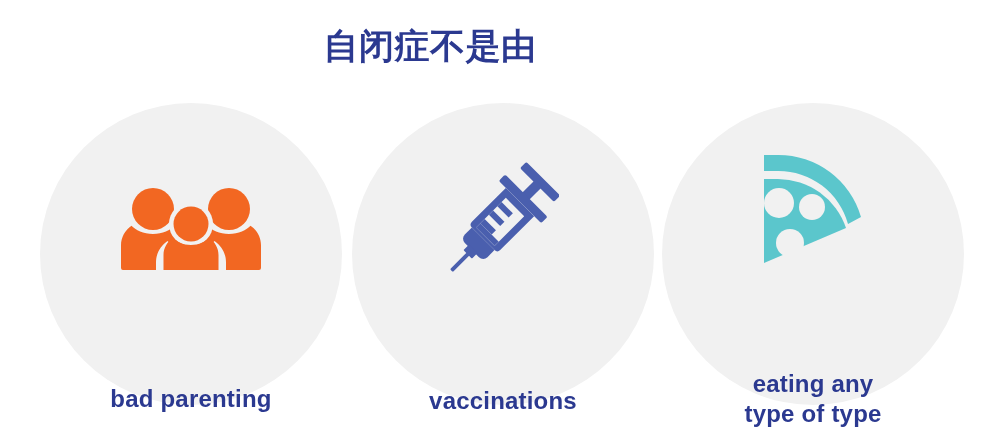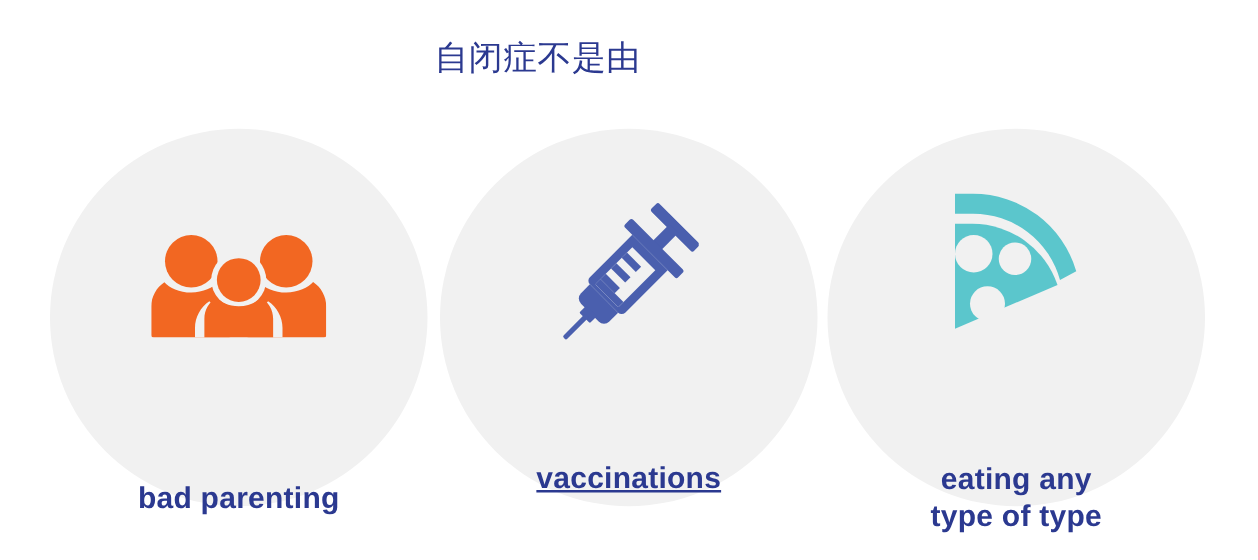--- a/index.html
+++ b/index.html
@@ -20,23 +20,23 @@
     inset: 0;
   }
 
   
   .title {
     position: absolute;
     top: 30px;
     left: 0;
     width: 860px;
     text-align: center;
-    font-size: 27px;
+    font-size: 35px;
     line-height: 32px;
-    font-weight: normal;
+    font-weight: bold;
     color: #2b3990;
     letter-spacing: 0.5px;
   }
 
   
   .circle-row {
     position: absolute;
     top: 103px;
     left: 40px;
     width: 926px;
@@ -72,21 +72,21 @@
     left: 0;
     width: 302px;
     text-align: center;
     font-size: 24px;
     font-weight: bold;
     color: #2b3990;
     line-height: 30px;
     letter-spacing: 0.2px;
   }
   .card-0 .card-label { top: 281px; }
-  .card-1 .card-label { top: 265px; text-decoration: underline; }
+  .card-1 .card-label { top: 283px; }
   .card-2 .card-label { top: 266px; text-align: center; }
 
   .card-label .line { display: block; }
 </style>
 </head>
 <body>
 
 <div id="infographic">
 
   <div class="title">自闭症不是由</div>

